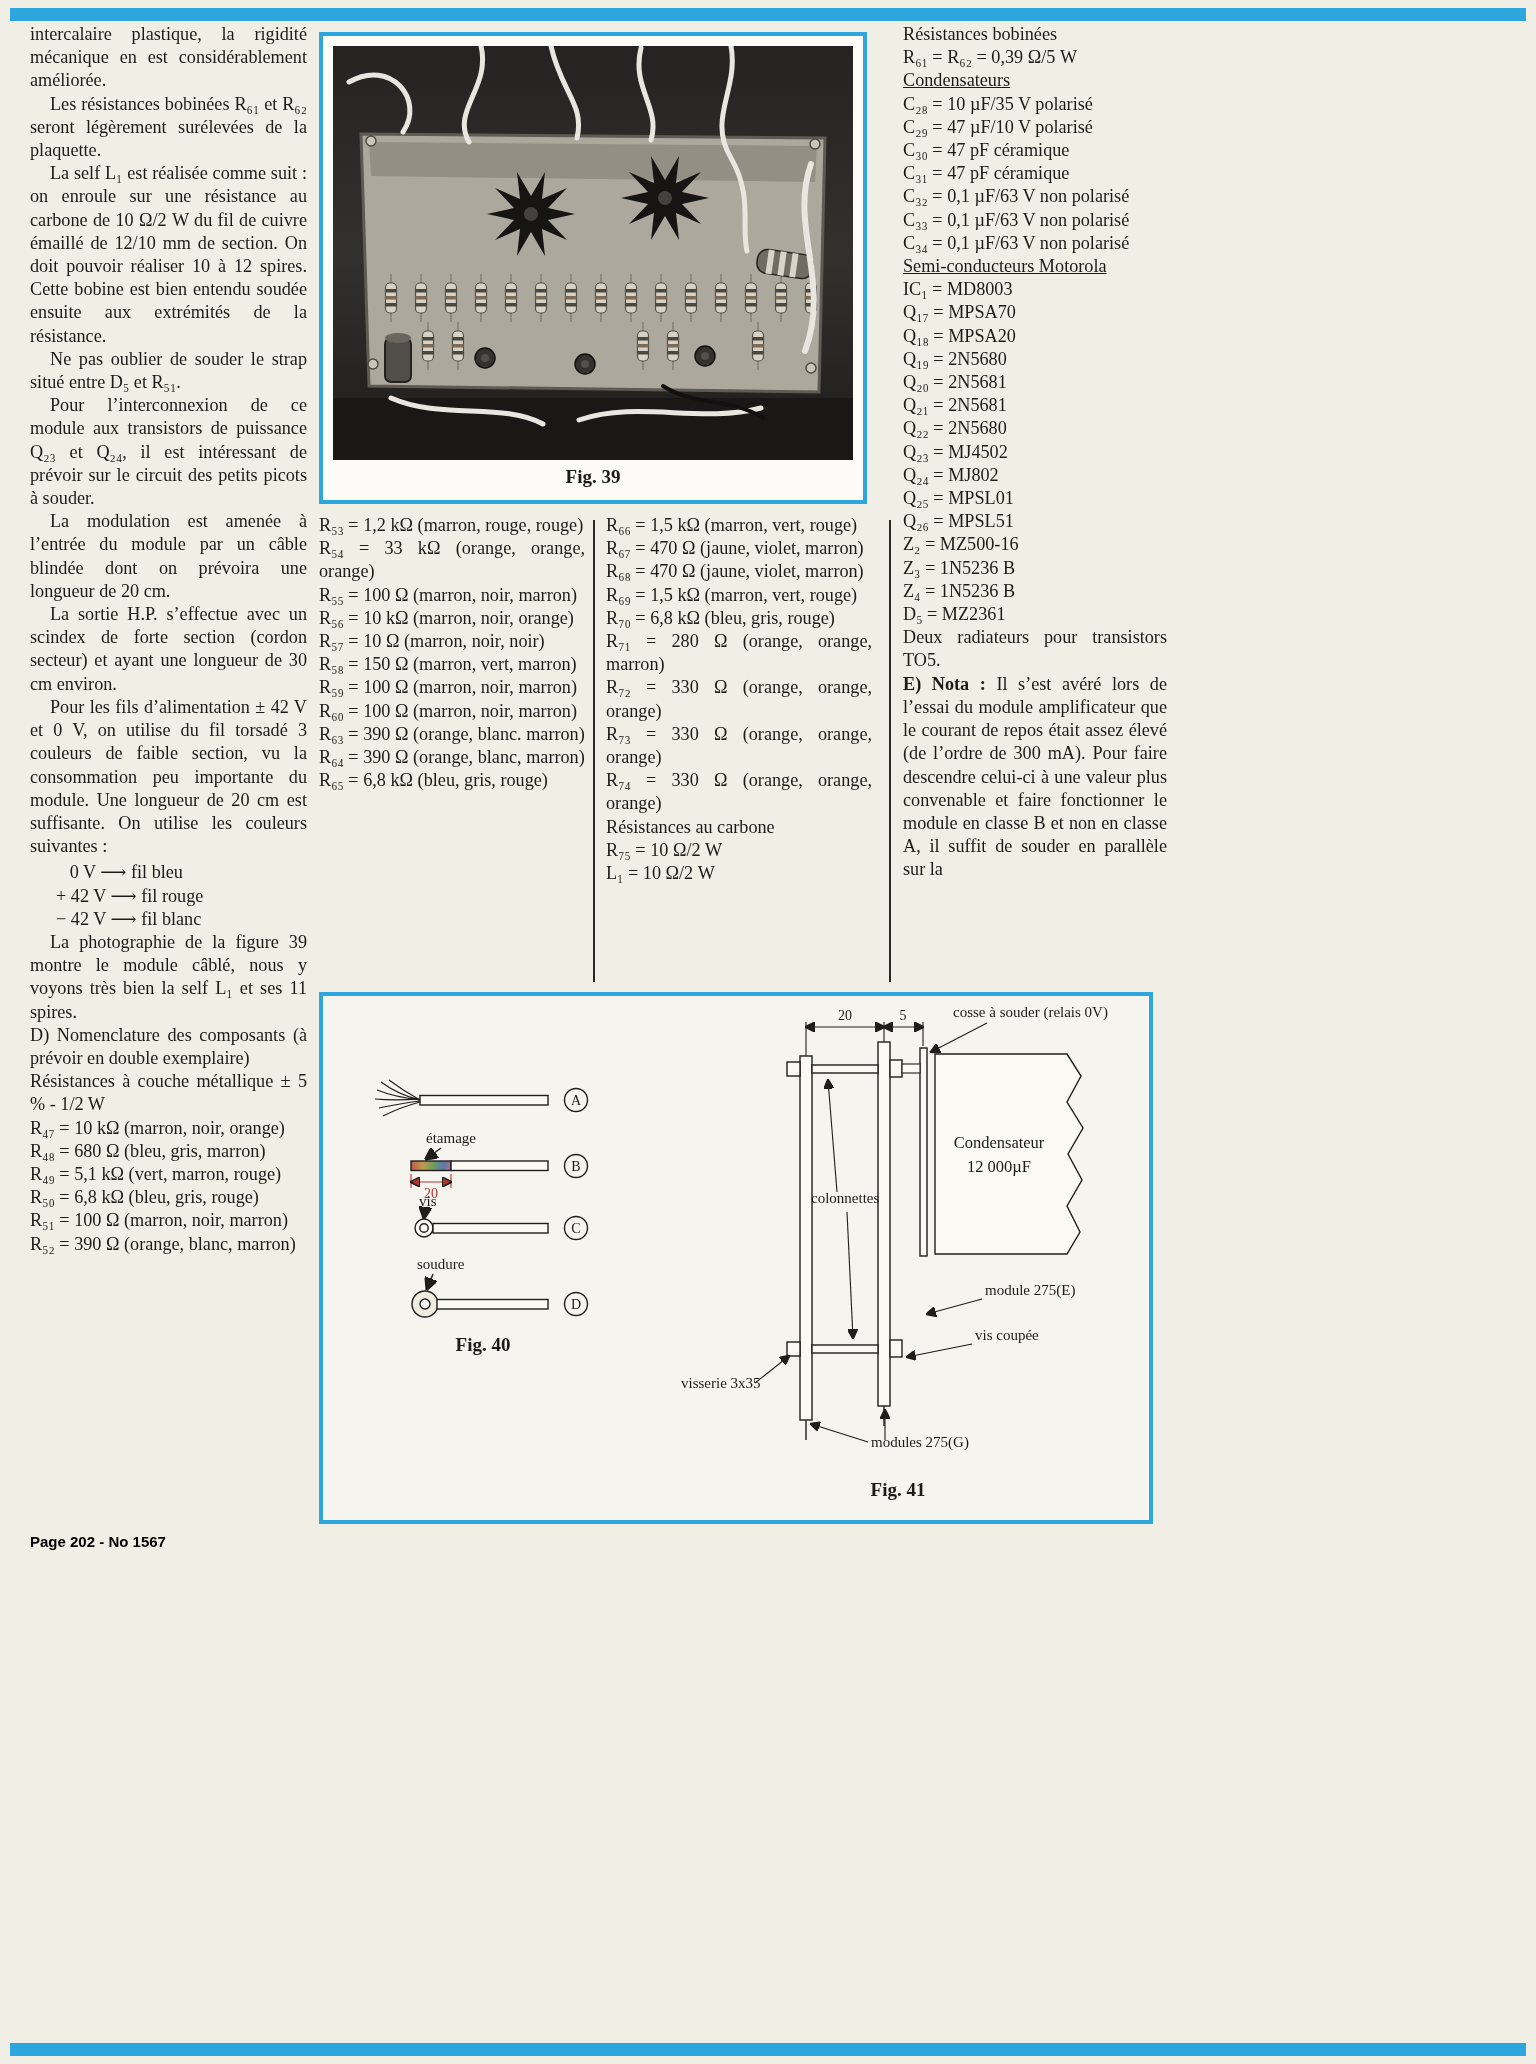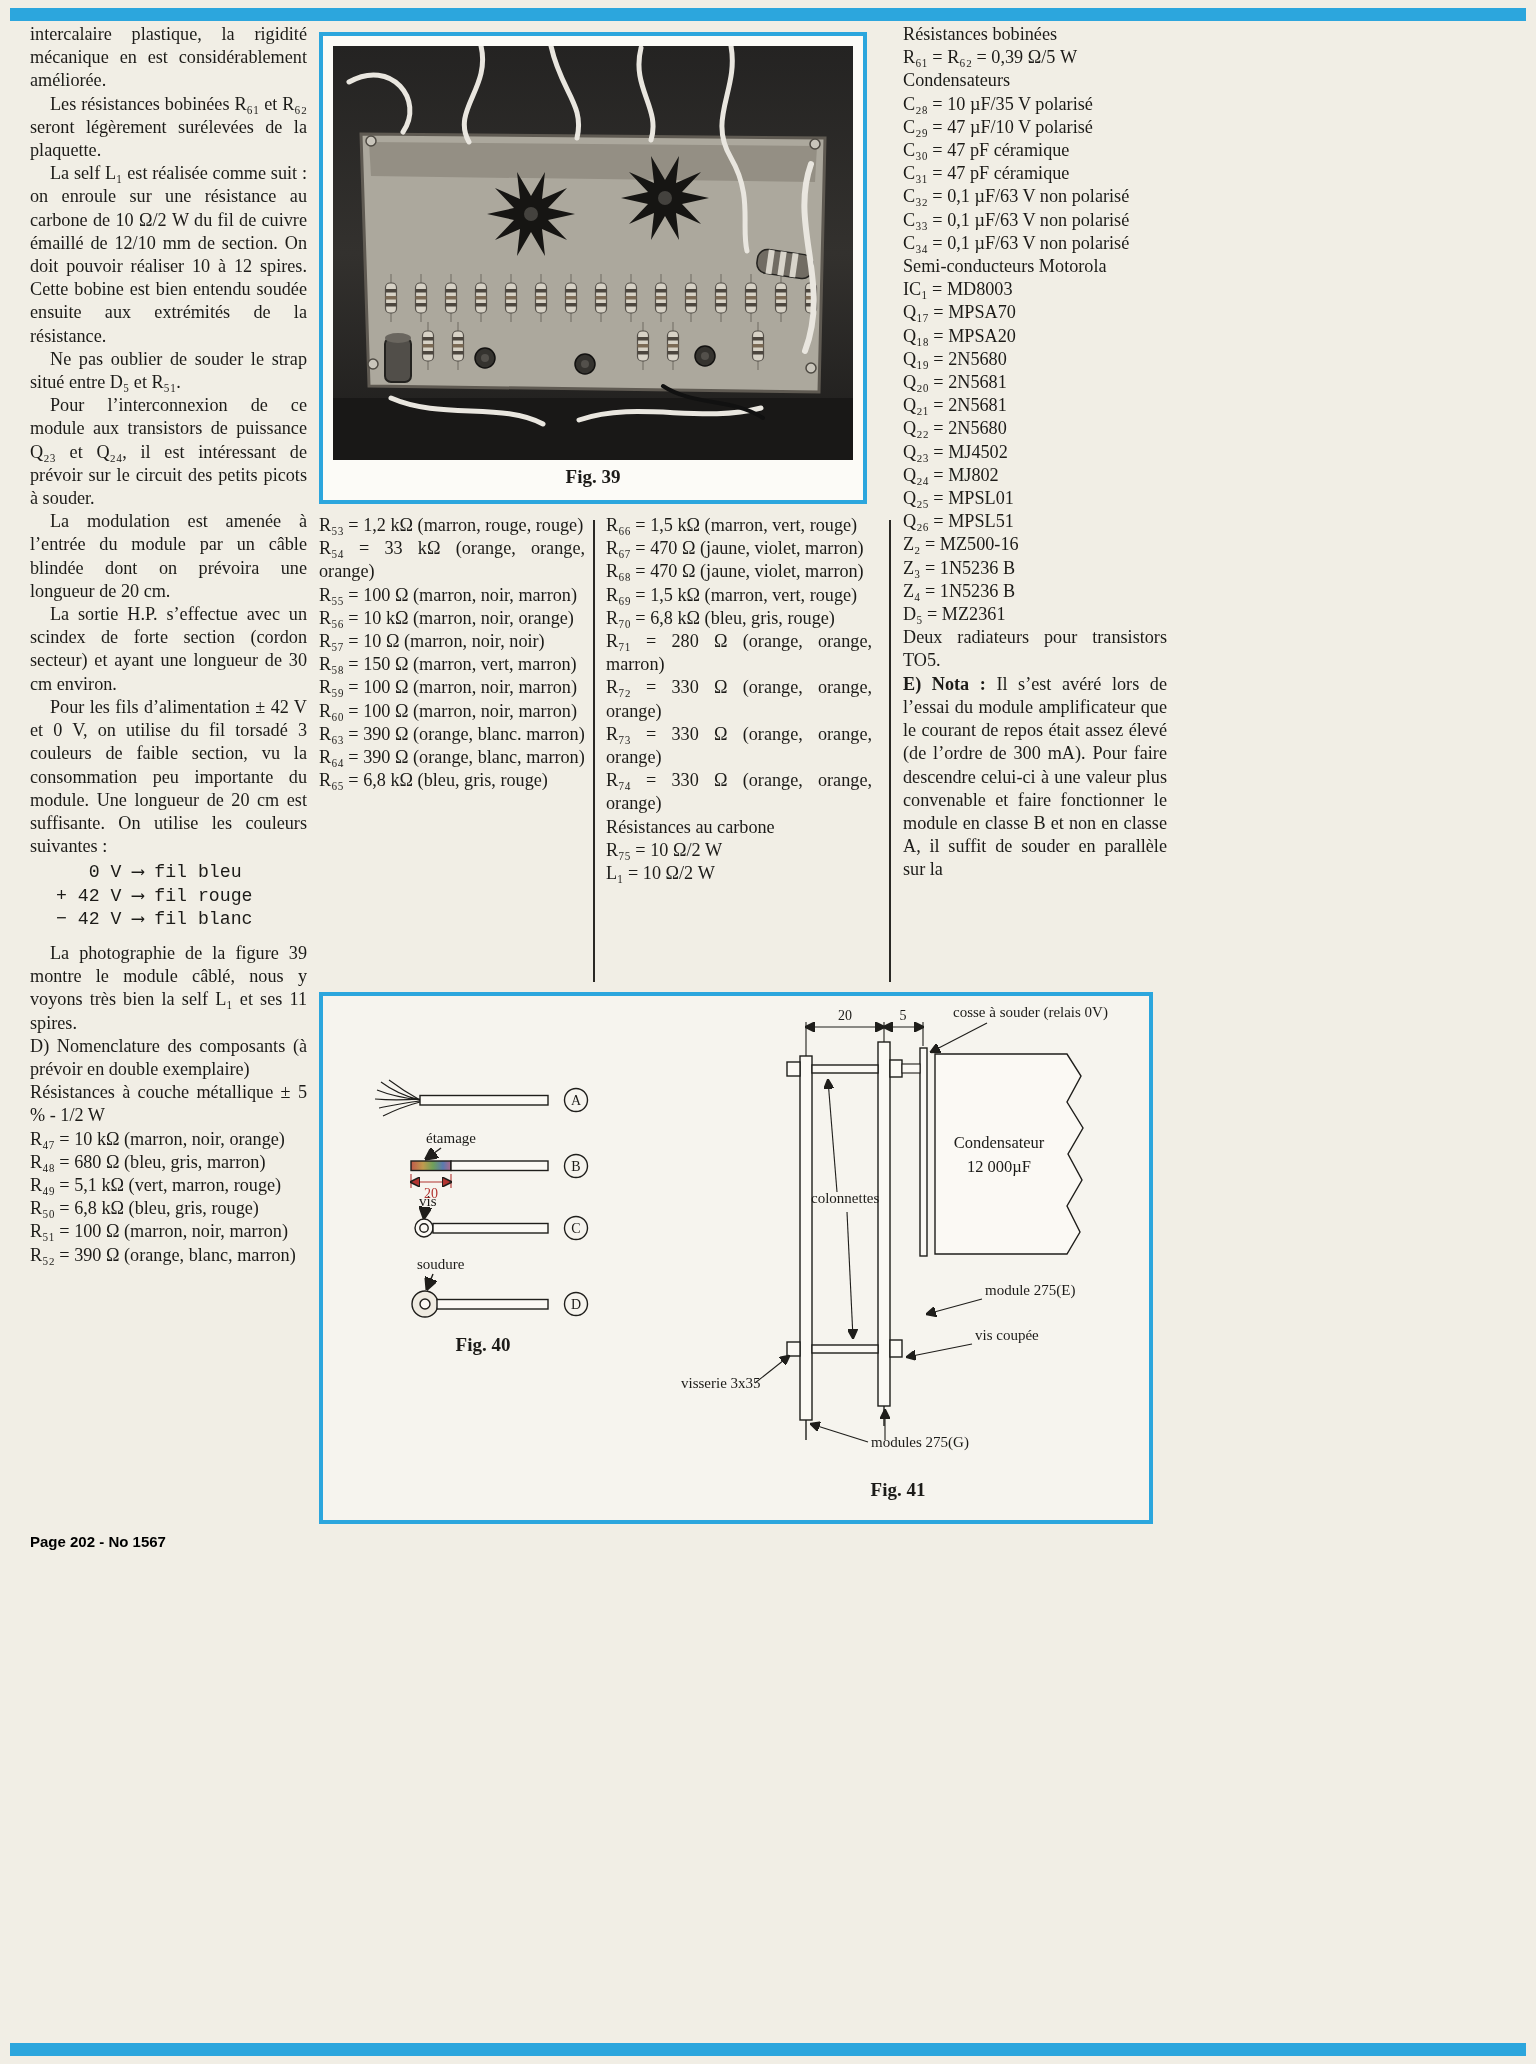--- a/index.html
+++ b/index.html
@@ -22,30 +22,30 @@
 
   .col{position:absolute;font-size:18.2px;line-height:23.2px;text-align:justify;}
   .col p{margin:0;}
   #left-col{left:30px;top:23px;width:277px;}
   #mid-col1{left:319px;top:514px;width:266px;}
   #mid-col2{left:606px;top:514px;width:266px;}
   #right-col{left:903px;top:23px;width:264px;}
 
   .para{text-indent:20px;}
   [data-list] p:first-child{text-indent:0;}
-  .wiregroup{margin:3px 0 11px 26px;font-family:Liberation Mono, monospace;}
+  .wiregroup{margin:3px 0 0 26px;}
   .wire{text-align:left;white-space:pre;text-indent:0;}
   .photo-par{text-indent:20px;margin-top:9px;}
   .heading-d{margin-top:13px;}
   .heading-d b{font-weight:normal;}
   .noindent{text-indent:0;}
   .metal{margin-top:7px;}
   .entry{text-indent:0;}
   .rhead{margin-top:0;}
-  .sec-gap{margin-top:10px;}
+  .sec-gap{margin-top:10px;text-decoration:underline;}
   .nota{margin-top:13px;}
 
   .vrule{position:absolute;width:2px;background:#2a2824;}
   #divider1{left:593px;top:520px;height:462px;}
   #divider2{left:889px;top:520px;height:462px;}
 
   figure{margin:0;padding:0;}
   #photo-box{
     position:absolute;left:319px;top:32px;width:548px;height:472px;
     border:4px solid var(--accent);

